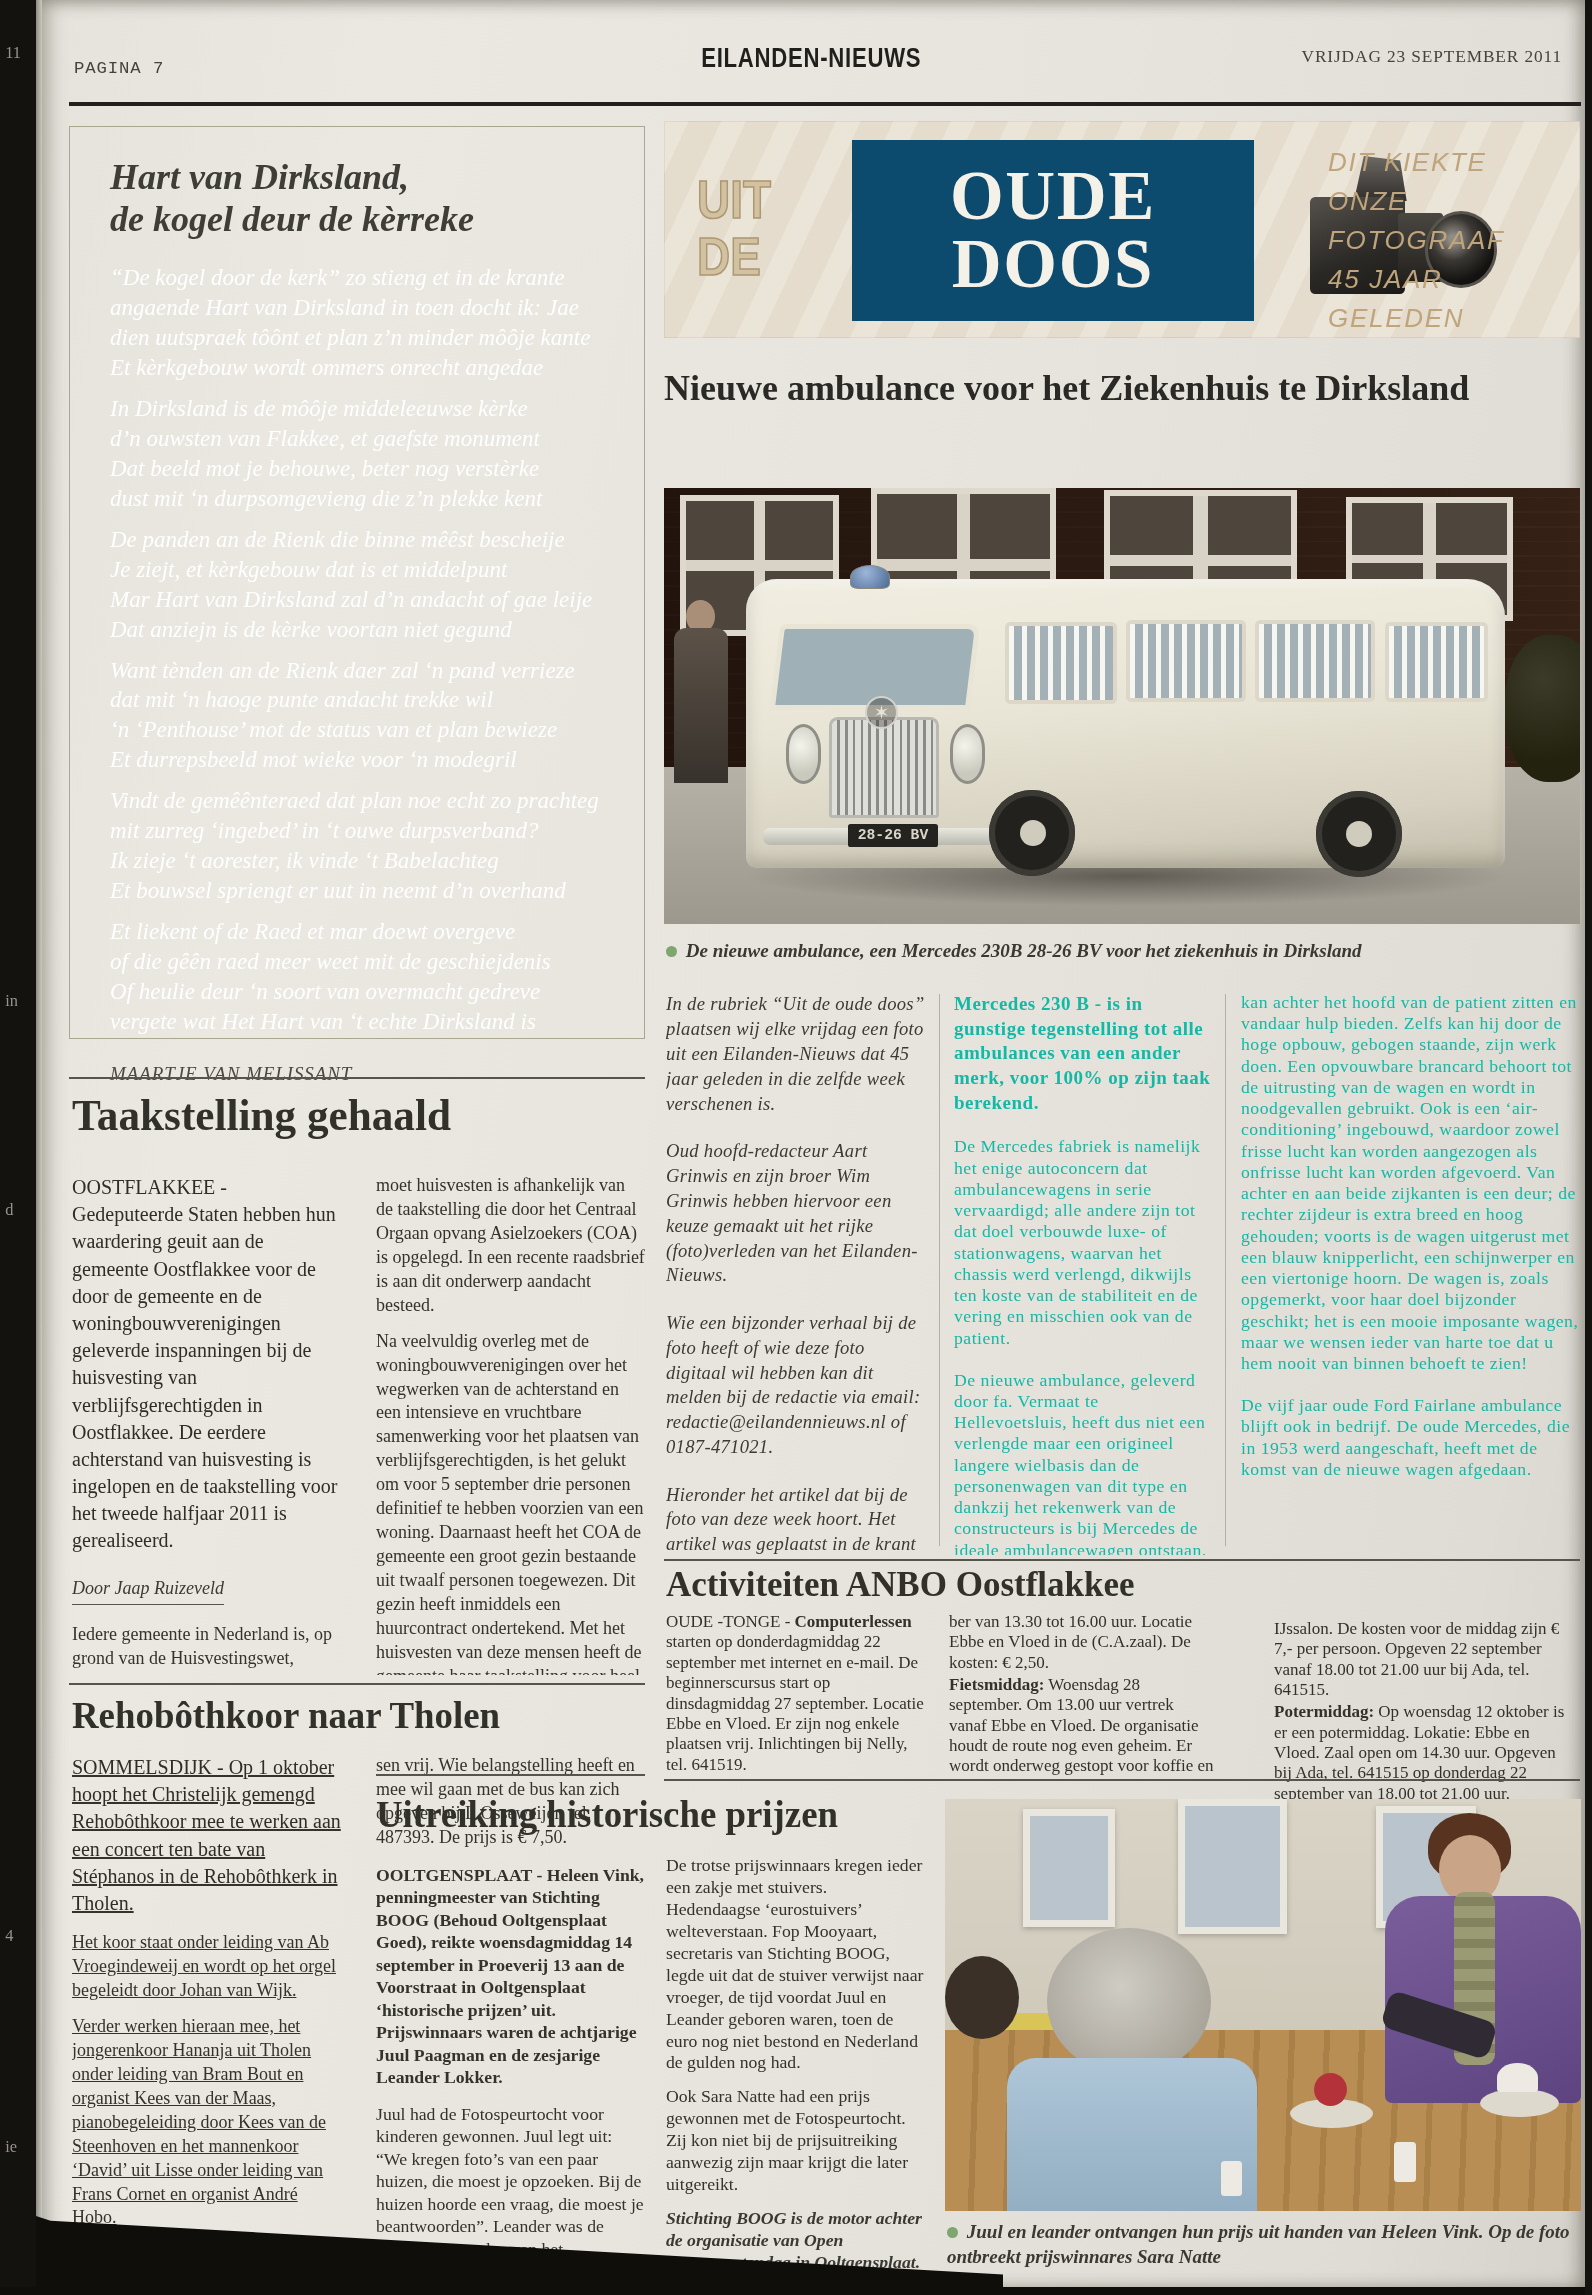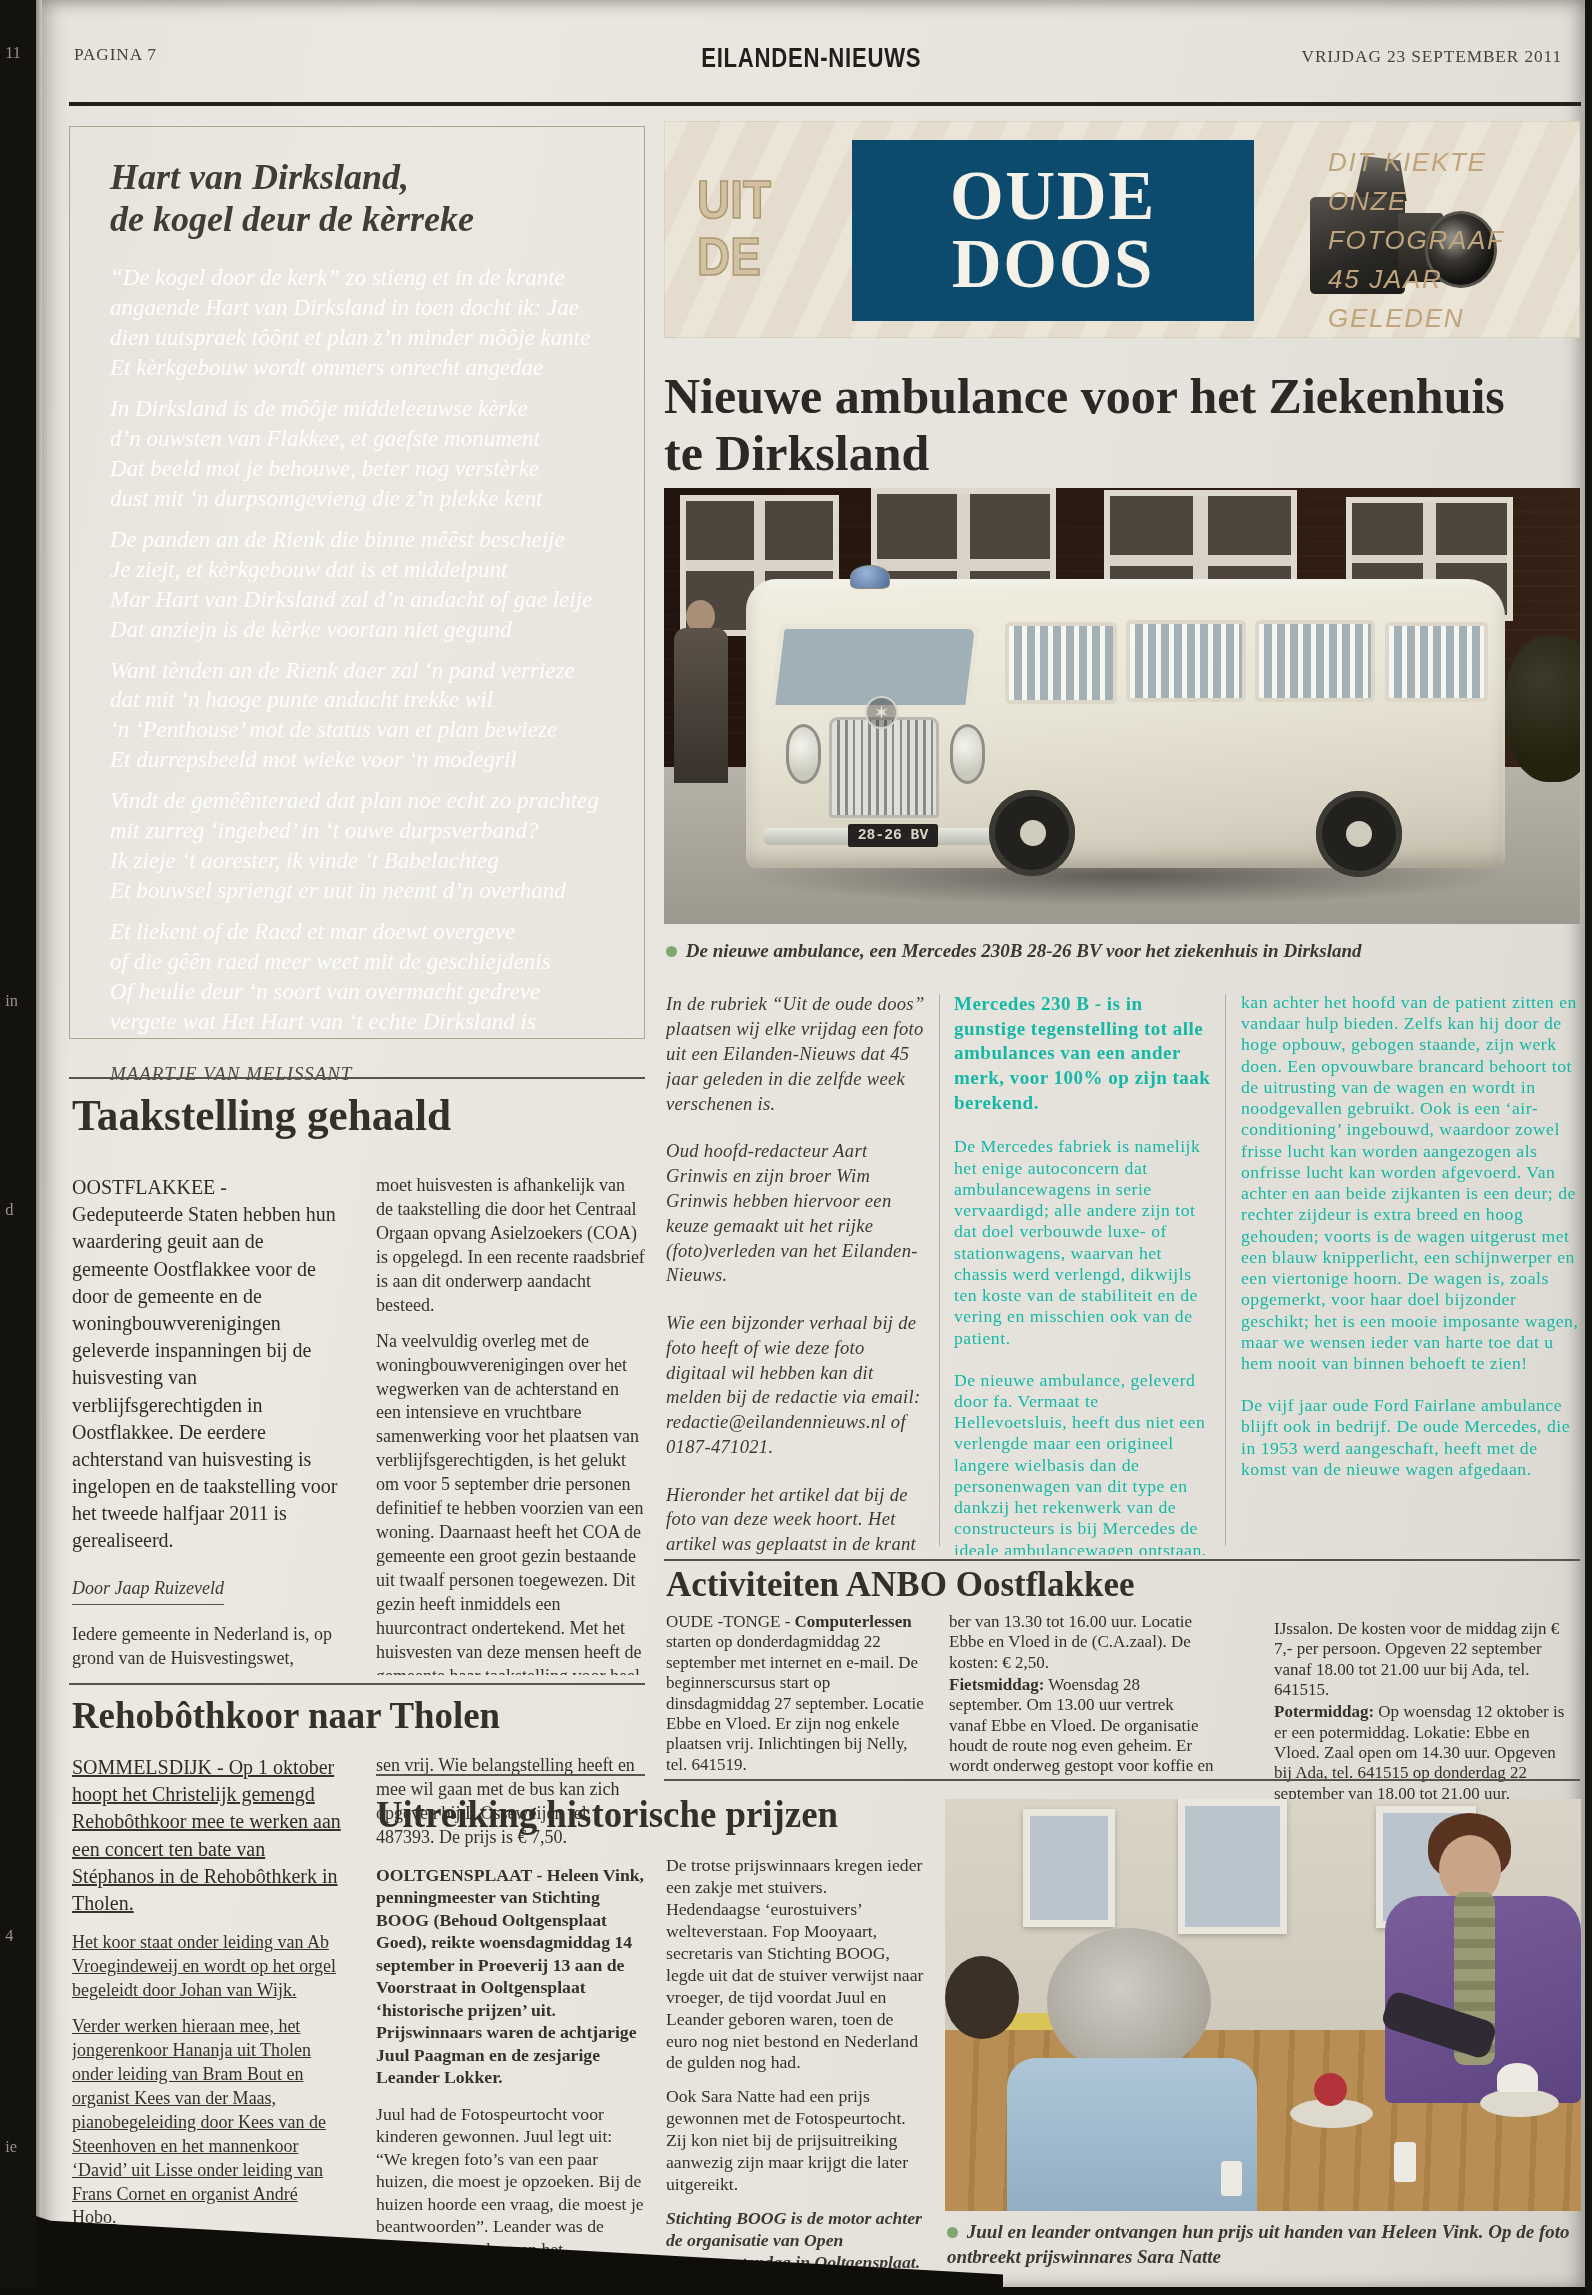--- a/index.html
+++ b/index.html
@@ -46,21 +46,21 @@
     display:flex;flex-direction:column;justify-content:center;}
   .kiekte{font-family:"Liberation Sans",sans-serif;font-size:26px;letter-spacing:1.7px;line-height:1.5;color:#bfa47c;}
 
   
   .cam-body{background:linear-gradient(160deg,#55514c,#2b2926 60%,#1c1a18);border-radius:5.2px;}
   .cam-prism{background:linear-gradient(#6d6963,#302e2b);clip-path:polygon(15% 100%,30% 0,85% 10%,95% 100%);}
   .cam-barrel{background:linear-gradient(#4a4741,#23211e);border-radius:3.5px;}
   .cam-lens{background:radial-gradient(circle at 38% 35%,#8f8c86 6%,#3a3733 35%,#131210 70%);border-radius:50%;border:3.5px solid #57544e;}
 
   
-  .headline-xl{font-size:50px;font-weight:bold;line-height:1.14;color:#2b2926;}
+  .headline-xl{font-size:36px;font-weight:bold;line-height:1.14;color:#2b2926;}
   .headline-lg{font-size:45px;font-weight:bold;color:#32302a;transform:scaleX(.96);transform-origin:left;}
   .headline-md{font-size:38px;font-weight:bold;color:#32302a;transform:scaleX(.97);transform-origin:left;}
   .sec-rule{height:1.7px;background:#56544c;}
 
   
   .cap{font-size:19px;font-weight:bold;font-style:italic;color:#3a3832;line-height:1.3;}
   .bullet{display:inline-block;width:11.2px;height:11.2px;border-radius:50%;background:#7fa571;margin-right:8.6px;}
 
   
   .rubric{font-size:18.6px;font-style:italic;line-height:1.34;letter-spacing:0.3px;color:#3c3a34;}
@@ -129,21 +129,21 @@
 <body>
 
 <div class="abs paper"></div>
 <div class="abs paper-edge"></div>
 <span class="abs edge-mark" style="top:43px;">11</span>
 <span class="abs edge-mark" style="top:991px;">in</span>
 <span class="abs edge-mark" style="top:1200px;">d</span>
 <span class="abs edge-mark" style="top:1926px;">4</span>
 <span class="abs edge-mark" style="top:2137px;">ie</span>
 
-<div class="abs hdr-small" style="left:74px;top:45px;">PAGINA 7</div>
+<div class="abs hdr-small" style="left:74px;top:59px;font-family:Liberation Mono, monospace;">PAGINA 7</div>
 <div class="abs" style="left:552px;top:43px;width:518px;text-align:center;">
   <span class="masthead" style="display:inline-block;">EILANDEN-NIEUWS</span>
 </div>
 <div class="abs hdr-small" style="left:1200px;top:47px;width:362px;text-align:right;">VRIJDAG 23 SEPTEMBER 2011</div>
 <div class="abs hdr-rule" style="left:69px;top:102px;width:1512px;"></div>
 
 <div class="abs poem-box" style="left:69px;top:126px;width:576px;height:913px;">
   <div class="poem-title">
     <span>Hart van Dirksland,</span><br>
     <span>de kogel deur de kèrreke</span>

